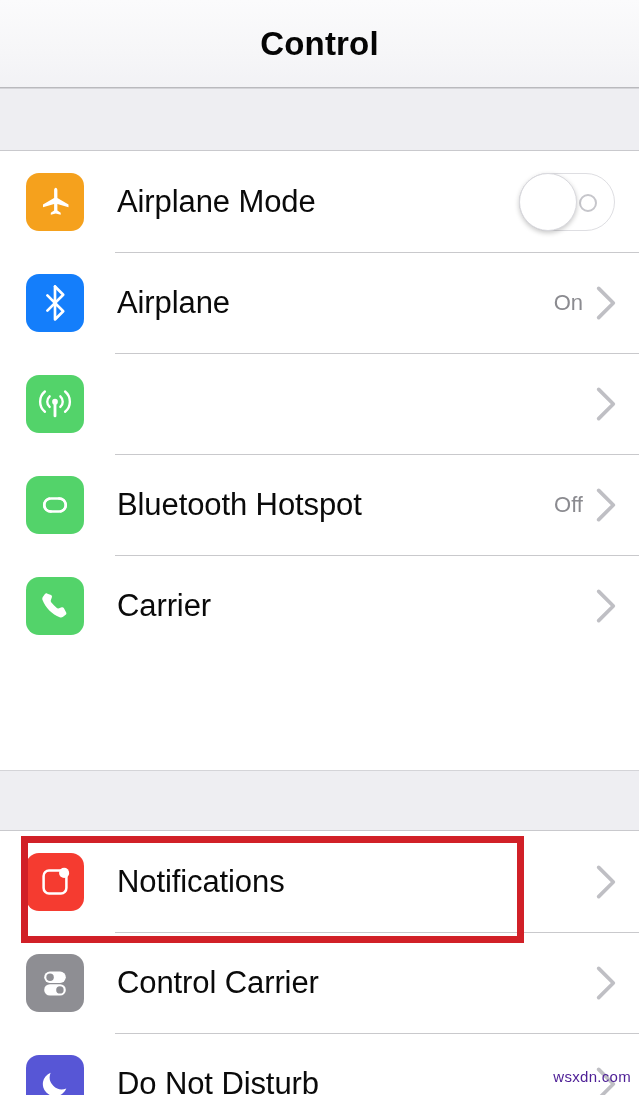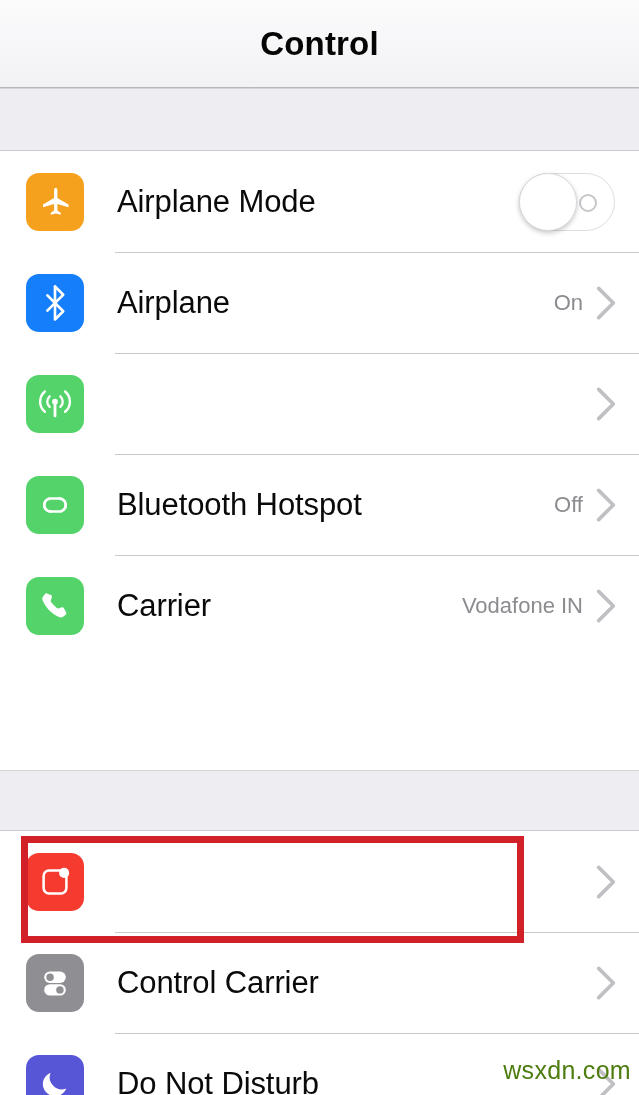--- a/index.html
+++ b/index.html
@@ -191,22 +191,22 @@
     background: transparent;
     pointer-events: none;
     z-index: 30;
   }
 
   
   .watermark {
     position: absolute;
     right: 8px;
     bottom: 10px;
-    font-size: 25px;
-    color: #4d7c0f;
+    font-size: 15px;
+    color: #4c1d95;
     letter-spacing: 0.3px;
     z-index: 40;
   }
 </style>
 </head>
 <body>
 
 <div id="screen">
 
   <div class="navbar">
@@ -281,41 +281,41 @@
       </div>
     </div>
 
     <div class="row">
       <div class="row-icon" style="background:#53D36A">
         <svg width="34" height="34" viewBox="0 0 24 24" fill="#ffffff">
           <path d="M6.6 3.2c-.6-.3-1.3-.1-1.7.4L3.5 5.4c-.5.7-.6 1.6-.3 2.4 1 2.6 2.7 5.2 4.8 7.3 2.1 2.1 4.7 3.8 7.3 4.8.8.3 1.7.2 2.4-.3l1.8-1.4c.5-.4.7-1.1.4-1.7l-1.6-3c-.3-.6-1-.8-1.6-.6l-2.3.8c-.4.1-.8 0-1.1-.3-1.5-1.4-2.7-2.6-4-4.1-.3-.3-.4-.7-.3-1.1l.8-2.3c.2-.6 0-1.3-.6-1.6l-3-1.1z"></path>
         </svg>
       </div>
       <div class="row-label">Carrier</div>
-      <div class="row-value">Vodafone IN</div>
       <div class="chevron">
         <svg width="22" height="38" viewBox="0 0 12 20" fill="none" stroke="currentColor" stroke-width="2" stroke-linecap="round" stroke-linejoin="round">
           <polyline points="2,2 10,10 2,18"></polyline>
         </svg>
       </div>
     </div>
 
   </div>
 
   <div class="gap" id="gap-mid"></div>
 
   <div class="section" id="section-system">
 
     <div class="row">
       <div class="row-icon" style="background:#F53B30">
         <svg width="36" height="36" viewBox="0 0 30 30" fill="none">
           <path d="M19.5 5.5H10A4.5 4.5 0 005.5 10v10A4.5 4.5 0 0010 24.5h10a4.5 4.5 0 004.5-4.5v-9.3" stroke="#ffffff" stroke-width="2.1" stroke-linecap="round"></path>
           <circle cx="22.6" cy="7.4" r="4.2" fill="#ffffff"></circle>
         </svg>
       </div>
+      <div class="row-label">Notifications</div>
       <div class="chevron">
         <svg width="22" height="38" viewBox="0 0 12 20" fill="none" stroke="currentColor" stroke-width="2" stroke-linecap="round" stroke-linejoin="round">
           <polyline points="2,2 10,10 2,18"></polyline>
         </svg>
       </div>
     </div>
 
     <div class="row">
       <div class="row-icon" style="background:#8E8E93">
         <svg width="36" height="36" viewBox="0 0 30 30" fill="none">

